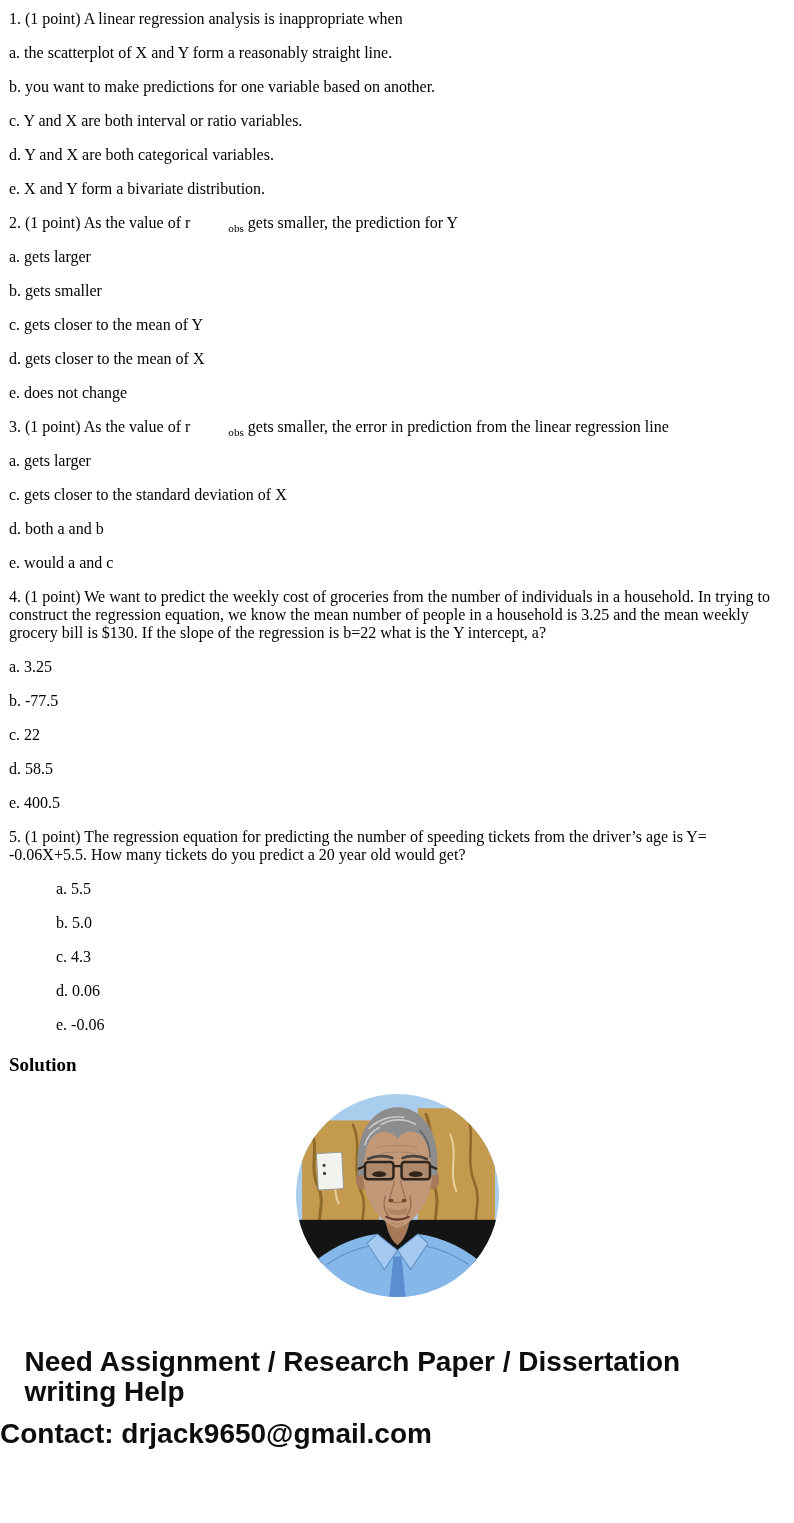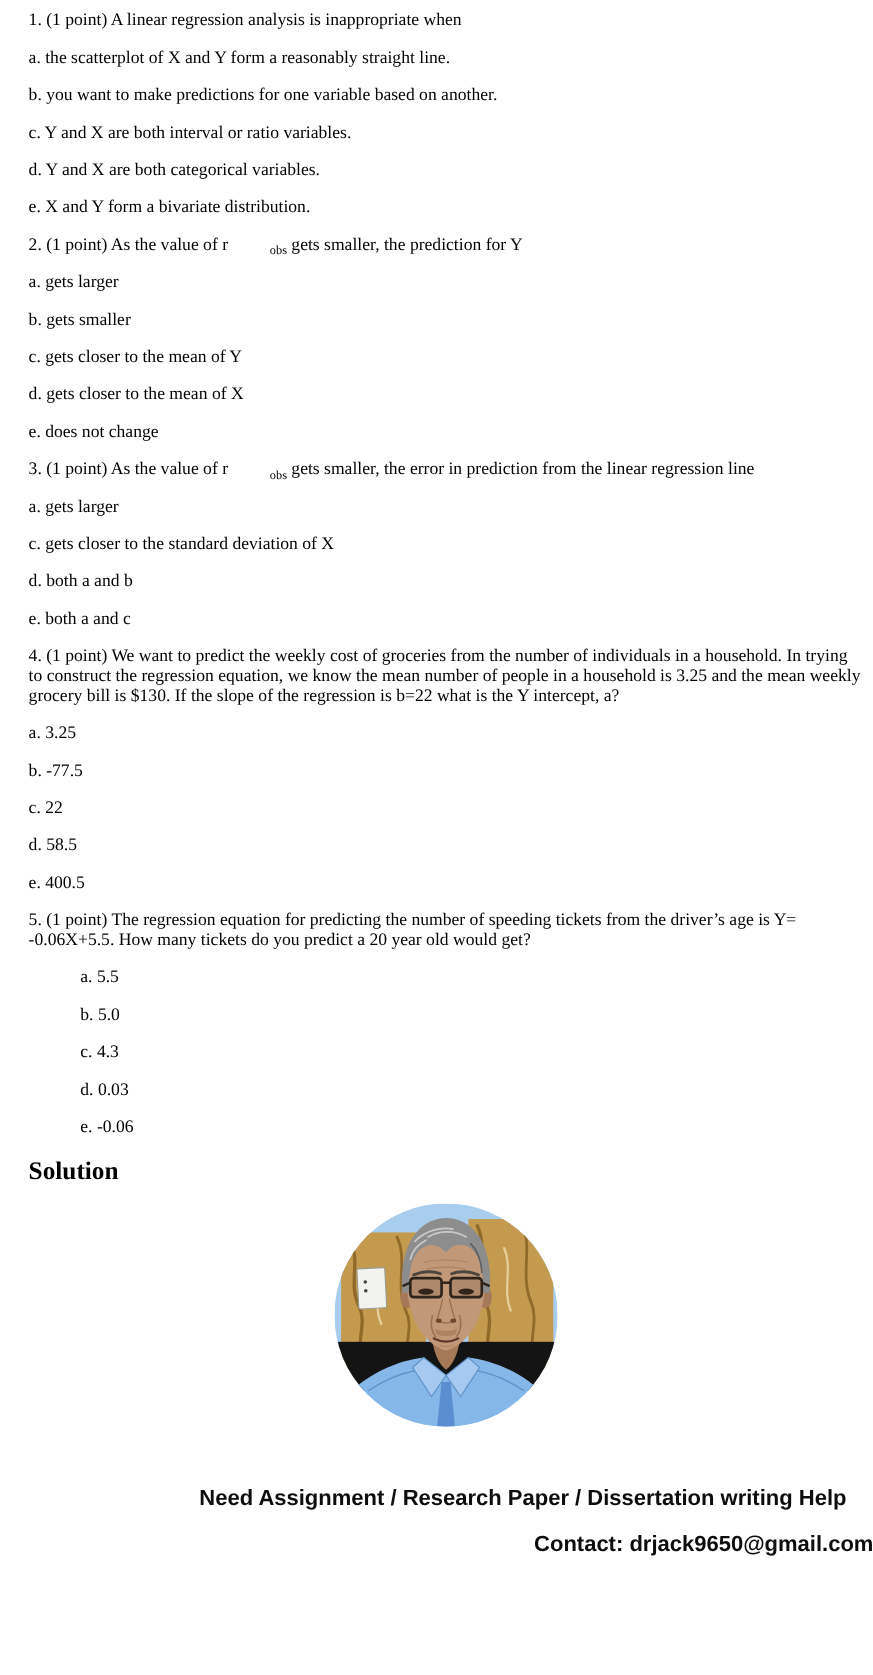--- a/index.html
+++ b/index.html
@@ -4,52 +4,52 @@
 <style>
   html, body { background: #ffffff; }
   body {
     margin: 0;
     width: 794px;
     min-height: 1523px;
     color: #000;
     font-family: "Liberation Serif", serif;
   }
   .doc {
-    padding: 10px 9px 0 26px;
+    padding: 10px 9px 0 9px;
     font-size: 16px;
   }
   .doc p {
     margin: 0 0 16px 0;
     line-height: 18px;
   }
   sub.robs {
     font-size: 0.7em;
     line-height: 0;
     margin-left: 38px;
   }
   .q-indent .option { padding-left: 47px; }
   .solution-heading {
     font-family: "Liberation Serif", serif;
-    font-size: 23px;
+    font-size: 19px;
     font-weight: bold;
     margin: 20px 0 19px 0;
     line-height: 21px;
   }
   .photo-wrap {
     width: 203px;
     height: 203px;
     margin: 16px auto 0 auto;
   }
   .photo-wrap svg { display: block; width: 203px; height: 203px; }
   .footer {
     margin-top: 50px;
-    text-align: right;
+    text-align: left;
     font-family: "Liberation Sans", sans-serif;
     font-weight: bold;
-    font-size: 20px;
+    font-size: 28px;
     line-height: 30px;
     color: #0d0d0d;
     padding-bottom: 28px;
   }
   .footer-heading { max-width: 745px; margin: 0 auto; }
   .footer-contact { margin: 12px auto; }
 </style>
 </head>
 <body>
 
@@ -71,38 +71,38 @@
     <p class="option">c. gets closer to the mean of Y</p>
     <p class="option">d. gets closer to the mean of X</p>
     <p class="option">e. does not change</p>
   </section>
 
   <section>
     <p class="prompt"><span>3. (1 point) As the value of r</span><sub class="robs">obs</sub><span> gets smaller, the error in prediction from the linear regression line</span></p>
     <p class="option">a. gets larger</p>
     <p class="option">c. gets closer to the standard deviation of X</p>
     <p class="option">d. both a and b</p>
-    <p class="option">e. both a and c</p>
+    <p class="option">e. would a and c</p>
   </section>
 
   <section>
     <p class="prompt"><span>4. (1 point) We want to predict the weekly cost of groceries from the number of individuals in a household. In trying to construct the regression equation, we know the mean number of people in a household is 3.25 and the mean weekly grocery bill is $130. If the slope of the regression is b=22 what is the Y intercept, a?</span><sub class="robs"></sub><span></span></p>
     <p class="option">a. 3.25</p>
     <p class="option">b. -77.5</p>
     <p class="option">c. 22</p>
     <p class="option">d. 58.5</p>
     <p class="option">e. 400.5</p>
   </section>
 
   <section class="q-indent">
     <p class="prompt"><span>5. (1 point) The regression equation for predicting the number of speeding tickets from the driver’s age is Y= -0.06X+5.5. How many tickets do you predict a 20 year old would get?</span><sub class="robs"></sub><span></span></p>
     <p class="option">a. 5.5</p>
     <p class="option">b. 5.0</p>
     <p class="option">c. 4.3</p>
-    <p class="option">d. 0.03</p>
+    <p class="option">d. 0.06</p>
     <p class="option">e. -0.06</p>
   </section>
 
   <div class="solution-heading">Solution</div>
 
   <div class="photo-wrap">
     <svg viewBox="0 0 200 200" aria-hidden="true">
       <defs>
         <clipPath id="circ">
             <circle cx="100" cy="100" r="100"></circle>

